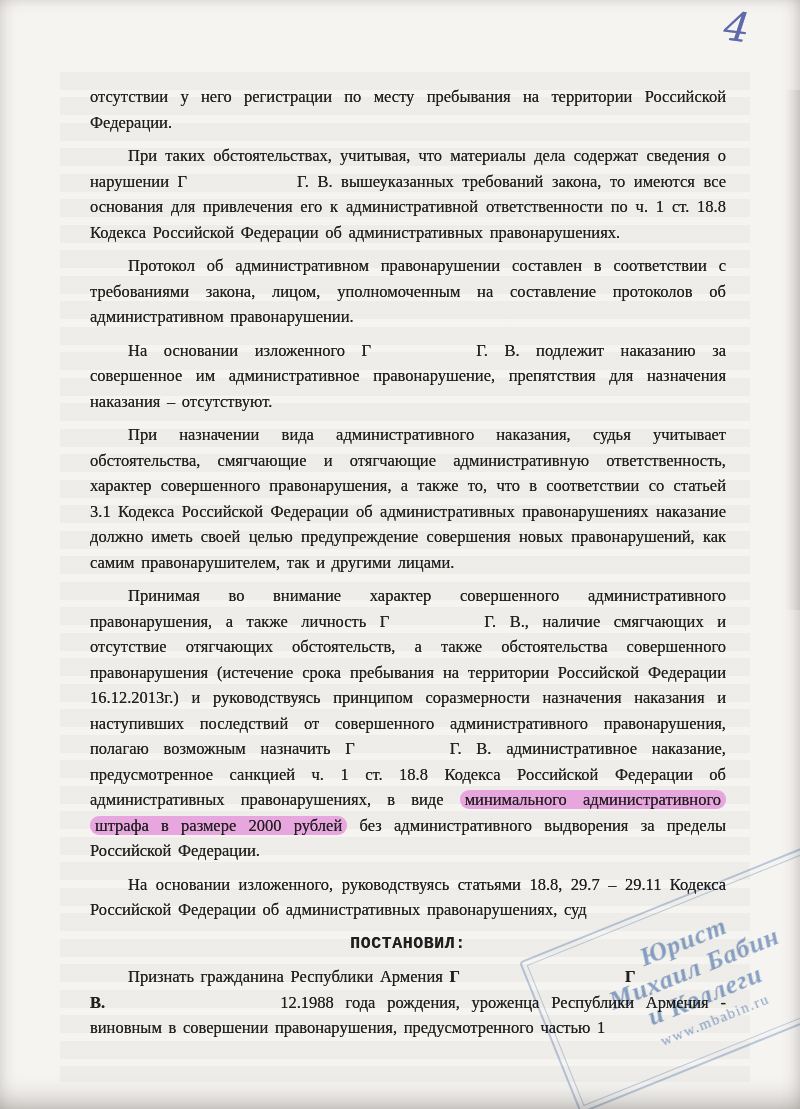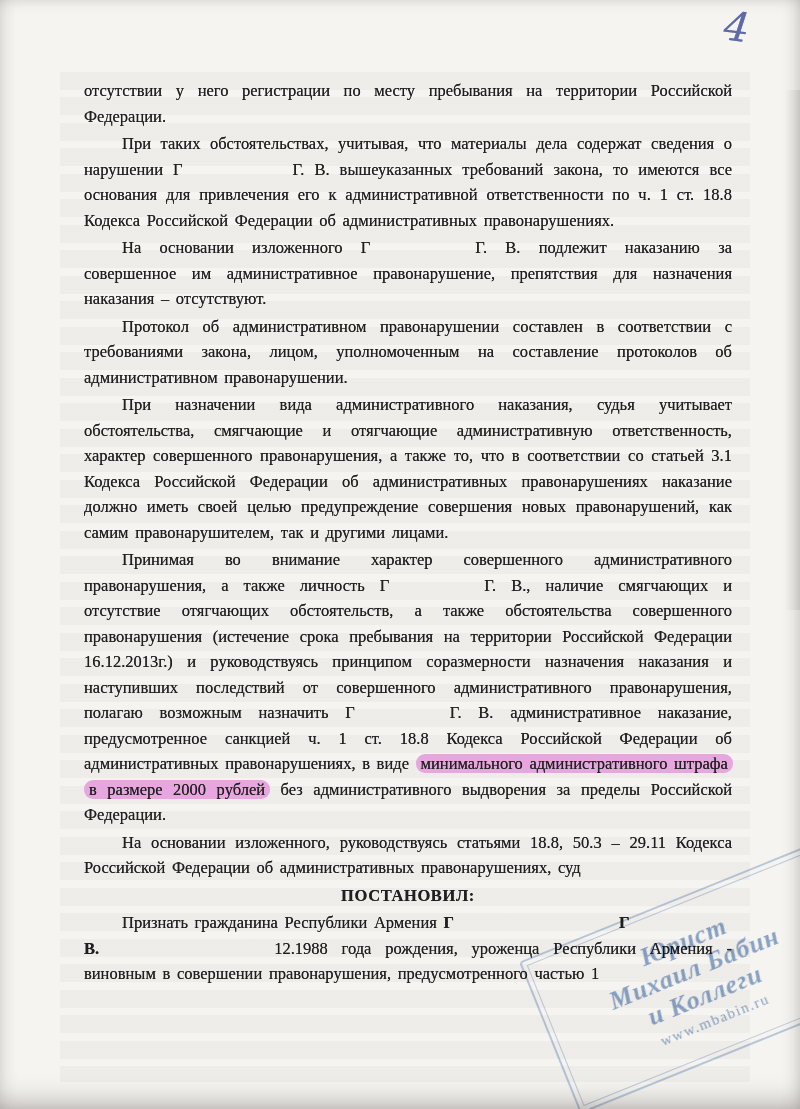--- a/index.html
+++ b/index.html
@@ -29,23 +29,23 @@
     position:absolute; right:0; top:90px; width:16px; height:520px;
     background:linear-gradient(90deg, rgba(100,95,90,0), rgba(100,95,90,.13));
     pointer-events:none;
   }
   .doc {
     position:absolute; left:82px; top:76px; width:652px;
     color:#1f1f1f; font-size:16.5px; line-height:25.5px;
     text-align:justify; word-spacing:2.5px;
     text-shadow:0 0 .6px rgba(25,25,25,.8);
   }
-  .para { margin:2px; }
+  .para { margin:8px; }
   .para.indent { text-indent:38px; }
-  .heading { text-align:center; font-weight:bold; letter-spacing:.6px; }
+  .heading { text-align:center; font-weight:bold; letter-spacing:.6px;font-family:Liberation Mono, monospace; }
   .bold { font-weight:bold; }
   .gap { display:inline-block; height:1px; }
   .hl {
     background:var(--hl, #e8a6de);
     border-radius:9px; padding:0 5px;
     box-decoration-break:clone; -webkit-box-decoration-break:clone;
   }
   .handwritten-num {
     position:absolute; left:724px; top:4px;
     font-family:"DejaVu Serif", serif; font-style:italic; font-weight:400;
@@ -72,25 +72,25 @@
 <div class="page">
 
   <div class="scan-bands"></div>
   <div class="edge-smudge"></div>
 
   <div class="handwritten-num">4</div>
 
   <div class="doc">
       <div class="para"><span>отсутствии у него регистрации по месту пребывания на территории Российской Федерации.</span></div>
       <div class="para indent"><span>При таких обстоятельствах, учитывая, что материалы дела содержат сведения о нарушении Г</span><span class="gap" style="width: 110px;"></span><span>Г. В. вышеуказанных требований закона, то имеются все основания для привлечения его к административной ответственности по ч. 1 ст. 18.8 Кодекса Российской Федерации об административных правонарушениях.</span></div>
+      <div class="para indent"><span>Протокол об административном правонарушении составлен в соответствии с требованиями закона, лицом, уполномоченным на составление протоколов об административном правонарушении.</span></div>
       <div class="para indent"><span>На основании изложенного Г</span><span class="gap" style="width: 105px;"></span><span>Г. В. подлежит наказанию за совершенное им административное правонарушение, препятствия для назначения наказания – отсутствуют.</span></div>
-      <div class="para indent"><span>Протокол об административном правонарушении составлен в соответствии с требованиями закона, лицом, уполномоченным на составление протоколов об административном правонарушении.</span></div>
       <div class="para indent"><span>При назначении вида административного наказания, судья учитывает обстоятельства, смягчающие и отягчающие административную ответственность, характер совершенного правонарушения, а также то, что в соответствии со статьей 3.1 Кодекса Российской Федерации об административных правонарушениях наказание должно иметь своей целью предупреждение совершения новых правонарушений, как самим правонарушителем, так и другими лицами.</span></div>
       <div class="para indent"><span>Принимая во внимание характер совершенного административного правонарушения, а также личность Г</span><span class="gap" style="width: 95px;"></span><span>Г. В., наличие смягчающих и отсутствие отягчающих обстоятельств, а также обстоятельства совершенного правонарушения (истечение срока пребывания на территории Российской Федерации 16.12.2013г.) и руководствуясь принципом соразмерности назначения наказания и наступивших последствий от совершенного административного правонарушения, полагаю возможным назначить Г</span><span class="gap" style="width: 95px;"></span><span>Г. В. административное наказание, предусмотренное санкцией ч. 1 ст. 18.8 Кодекса Российской Федерации об административных правонарушениях, в виде </span><span class="hl">минимального административного штрафа в размере 2000 рублей</span><span> без административного выдворения за пределы Российской Федерации.</span></div>
-      <div class="para indent"><span>На основании изложенного, руководствуясь статьями 18.8, 50.3 – 29.11 Кодекса Российской Федерации об административных правонарушениях, суд</span></div>
+      <div class="para indent"><span>На основании изложенного, руководствуясь статьями 18.8, 29.7 – 29.11 Кодекса Российской Федерации об административных правонарушениях, суд</span></div>
       <div class="heading"><span class="bold">ПОСТАНОВИЛ:</span></div>
       <div class="para indent"><span>Признать гражданина Республики Армения </span><span class="bold">Г</span><span class="gap" style="width: 165px;"></span><span class="bold">Г</span><br><span class="bold">В.</span><span class="gap" style="width: 175px;"></span><span>12.1988 года рождения, уроженца Республики Армения - виновным в совершении правонарушения, предусмотренного частью 1</span></div>
     </div>
 
   <div class="stamp">
     <div class="stamp-inner">
       <div class="stamp-line">Юрист</div>
       <div class="stamp-line">Михаил Бабин</div>
       <div class="stamp-line">и Коллеги</div>
       <div class="stamp-url">www.mbabin.ru</div>

